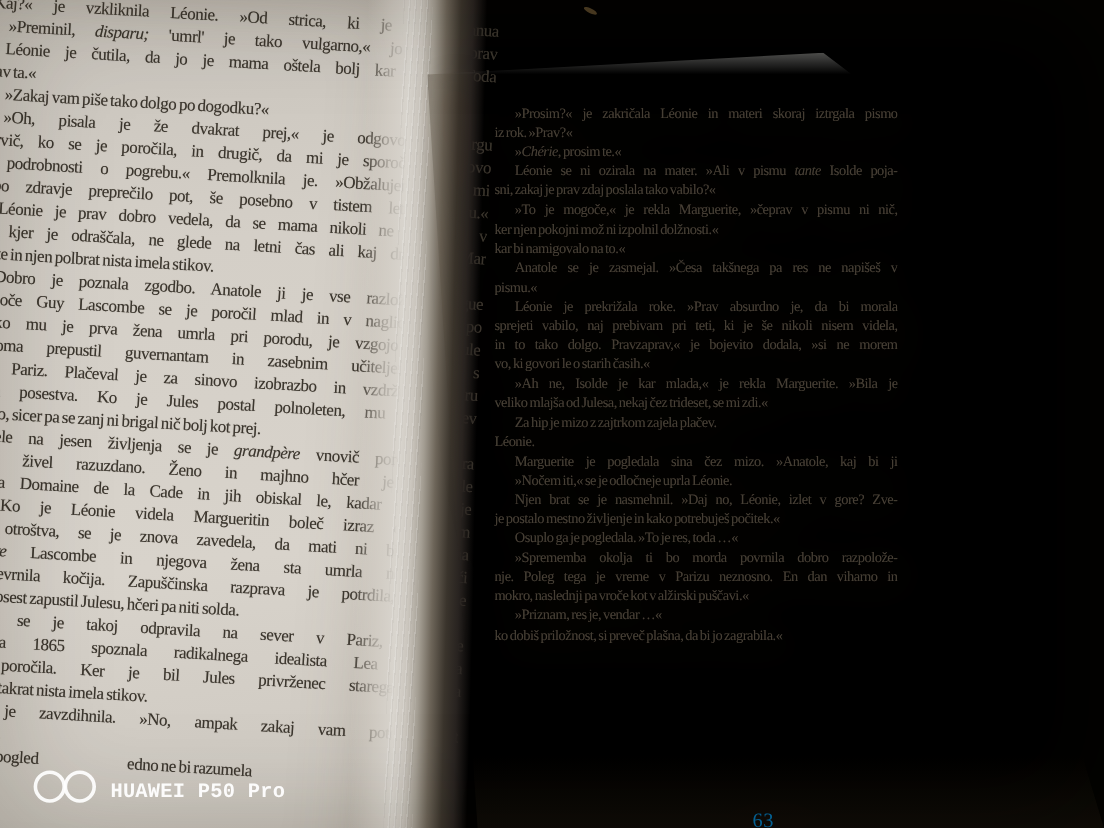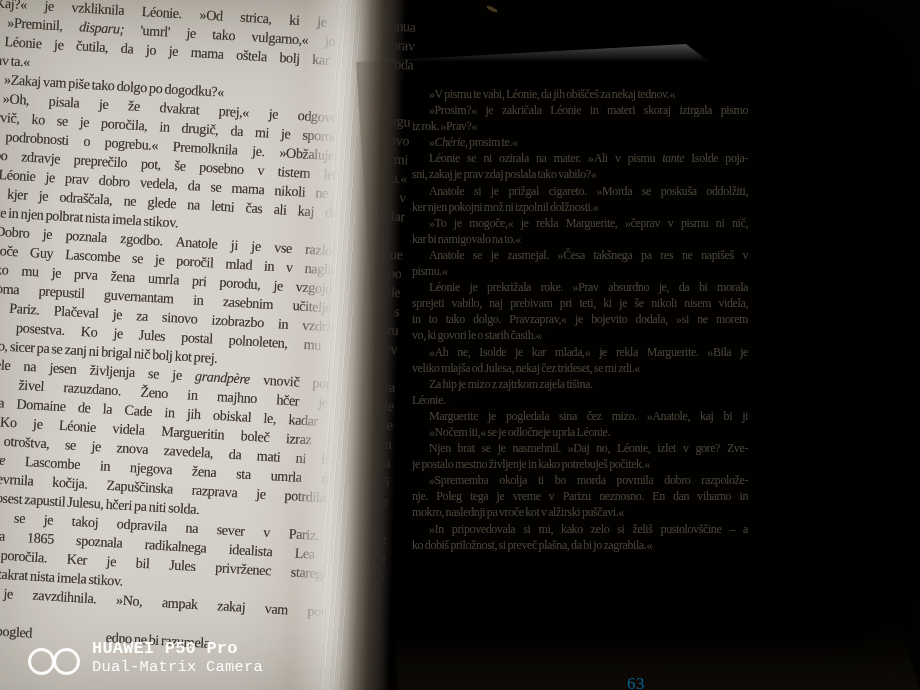--- a/index.html
+++ b/index.html
@@ -135,60 +135,58 @@
         <div class="line left"><span>uerite je pogled</span><span class="gap">edno ne bi razumela</span></div>
       </div>
   </div>
 
   <div class="gutter"></div>
 
   <div class="right-page-wrap">
     <div class="right-page">
       <div class="right-text">
 
-      <div class="line indent left"><span>»V pismu te vabi, Léonie, da jih obiščeš za nekaj tednov.«</span></div>
           <div class="line indent"><span>»Prosim?« je zakričala Léonie in materi skoraj iztrgala pismo</span></div>
           <div class="line left"><span>iz rok. »Prav?«</span></div>
           <div class="line indent left"><span>»</span><span class="it">Chérie</span><span>, prosim te.«</span></div>
           <div class="line indent"><span>Léonie se ni ozirala na mater. »Ali v pismu </span><span class="it">tante</span><span> Isolde poja-</span></div>
           <div class="line left"><span>sni, zakaj je prav zdaj poslala tako vabilo?«</span></div>
-          <div class="line indent"><span>Anatole si je prižgal cigareto. »Morda se poskuša oddolžiti,</span></div>
+          <div class="line indent"><span>»To je mogoče,« je rekla Marguerite, »čeprav v pismu ni nič,</span></div>
           <div class="line left"><span>ker njen pokojni mož ni izpolnil dolžnosti.«</span></div>
-          <div class="line indent"><span>»To je mogoče,« je rekla Marguerite, »čeprav v pismu ni nič,</span></div>
           <div class="line left"><span>kar bi namigovalo na to.«</span></div>
           <div class="line indent"><span>Anatole se je zasmejal. »Česa takšnega pa res ne napišeš v</span></div>
           <div class="line left"><span>pismu.«</span></div>
           <div class="line indent"><span>Léonie je prekrižala roke. »Prav absurdno je, da bi morala</span></div>
           <div class="line"><span>sprejeti vabilo, naj prebivam pri teti, ki je še nikoli nisem videla,</span></div>
           <div class="line"><span>in to tako dolgo. Pravzaprav,« je bojevito dodala, »si ne morem</span></div>
           <div class="line left"><span>vo, ki govori le o starih časih.«</span></div>
           <div class="line indent"><span>»Ah ne, Isolde je kar mlada,« je rekla Marguerite. »Bila je</span></div>
           <div class="line left"><span>veliko mlajša od Julesa, nekaj čez trideset, se mi zdi.«</span></div>
-          <div class="line indent left"><span>Za hip je mizo z zajtrkom zajela tišina.</span></div>
+          <div class="line indent left"><span>Za hip je mizo z zajtrkom zajela plačev.</span></div>
           <div class="line left"><span>Léonie.</span></div>
           <div class="line indent"><span>Marguerite je pogledala sina čez mizo. »Anatole, kaj bi ji</span></div>
           <div class="line indent left"><span>»Nočem iti,« se je odločneje uprla Léonie.</span></div>
           <div class="line indent"><span>Njen brat se je nasmehnil. »Daj no, Léonie, izlet v gore? Zve-</span></div>
           <div class="line left"><span>je postalo mestno življenje in kako potrebuješ počitek.«</span></div>
+          <div class="line indent left"><span>Osuplo ga je pogledala. »To je res, toda …«</span></div>
           <div class="line indent"><span>»Sprememba okolja ti bo morda povrnila dobro razpolože-</span></div>
           <div class="line"><span>nje. Poleg tega je vreme v Parizu neznosno. En dan viharno in</span></div>
           <div class="line left"><span>mokro, naslednji pa vroče kot v alžirski puščavi.«</span></div>
-          <div class="line indent"><span>»In pripovedovala si mi, kako zelo si želiš pustolovščine – a</span></div>
+          <div class="line indent left"><span>»Priznam, res je, vendar …«</span></div>
           <div class="line left"><span>ko dobiš priložnost, si preveč plašna, da bi jo zagrabila.«</span></div>
         </div>
       <div class="page-number">63</div>
     </div>
   </div>
 
   <div class="vignette"></div>
 
   <div class="watermark">
     <div class="rings">
       <div class="ring"></div>
       <div class="ring"></div>
     </div>
     <div class="wm-text">
       <div class="wm-title">HUAWEI P50 Pro</div>
-      <div class="wm-sub">Dual-Matrix Camera</div>
     </div>
   </div>
 
 </div>
 
 </body></html>

